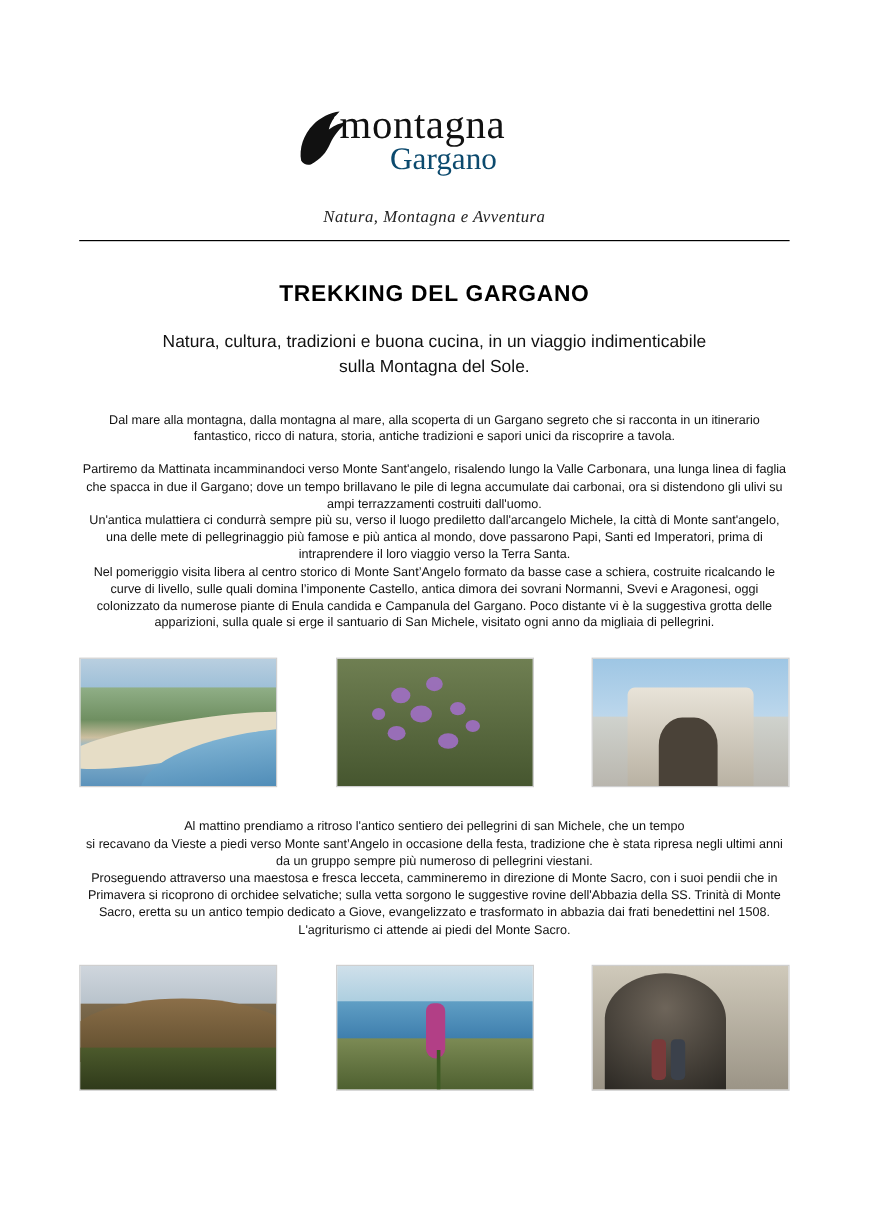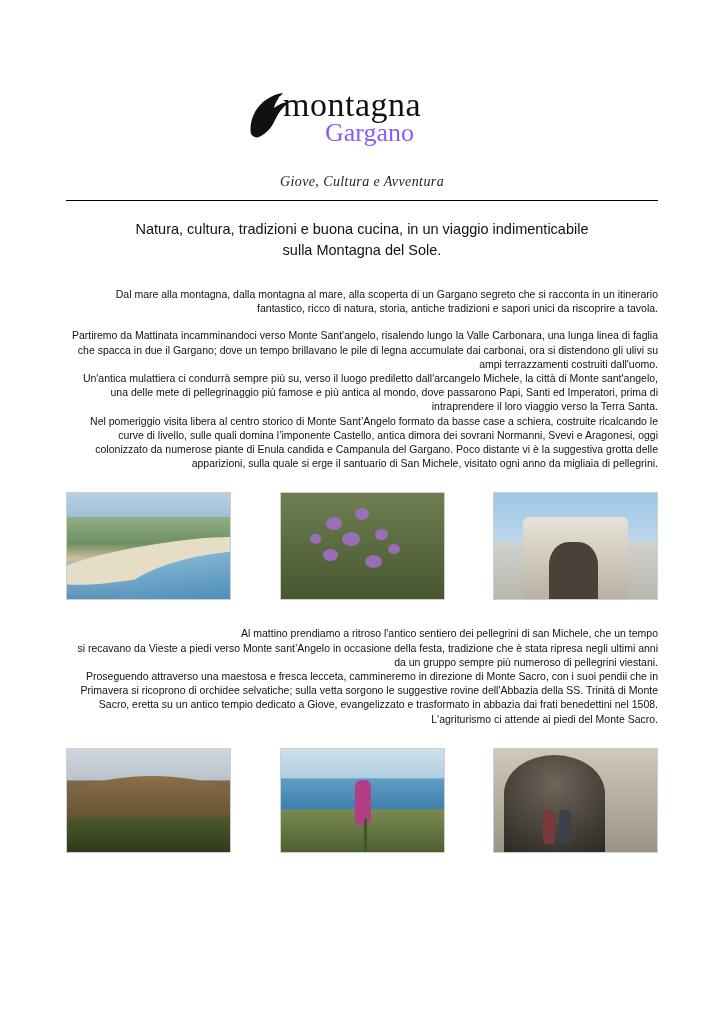--- a/index.html
+++ b/index.html
@@ -52,21 +52,21 @@
     font-size: 34px;
     letter-spacing: 0.5px;
     color: #111;
   }
   .logo-gargano {
     position: absolute;
     left: 88px;
     top: 30px;
     font-family: "Liberation Serif", serif;
     font-size: 26px;
-    color: #8b5cf6;
+    color: #0c4a6e;
   }
   .logo-tag {
     margin-top: 34px;
     text-align: center;
     font-family: "Liberation Serif", serif;
     font-style: italic;
     font-size: 14px;
     color: #222;
     letter-spacing: 0.4px;
   }
@@ -93,21 +93,21 @@
     line-height: 21px;
     color: #111;
   }
 
   
   .para {
     margin: 0;
     font-size: 10.5px;
     line-height: 14.2px;
     color: #111;
-    text-align: right;
+    text-align: center;
   }
   .para.first { margin-top: 26px; }
   .para.gap { margin-top: 13px; }
   .para b { font-weight: normal; }
 
   
   .img-row {
     display: flex;
     justify-content: space-between;
     margin-top: 22px;
@@ -235,25 +235,26 @@
   <div class="logo-block">
     <div class="logo-wrap">
       <div class="logo-row">
         <svg class="logo-bird" viewBox="0 0 46 52">
           <path d="M6 44 C4 34 8 22 16 14 C22 8 30 4 38 3 C33 8 30 13 29 18 C34 14 39 12 44 12 C38 17 33 23 30 30 C27 37 22 43 14 47 C11 48 8 47 6 44 Z" fill="#111"></path>
           <circle cx="35" cy="8" r="1.4" fill="#fff"></circle>
         </svg>
         <div class="logo-explora">montagna</div>
         <div class="logo-gargano">Gargano</div>
       </div>
-      <div class="logo-tag">Giove, Cultura e Avventura</div>
+      <div class="logo-tag">Natura, Montagna e Avventura</div>
     </div>
   </div>
   <hr class="rule">
 
+  <h1 class="doc-title">TREKKING DEL GARGANO</h1>
   <div class="doc-subtitle">Natura, cultura, tradizioni e buona cucina, in un viaggio indimenticabile sulla Montagna del Sole.</div>
 
   <p class="para first">Dal mare alla montagna, dalla montagna al mare, alla scoperta di un Gargano segreto che si racconta in un itinerario fantastico, ricco di natura, storia, antiche tradizioni e sapori unici da riscoprire a tavola.</p>
   <p class="para gap">Partiremo da <b>Mattinata</b> incamminandoci verso Monte Sant'angelo, risalendo lungo la Valle Carbonara, una lunga linea di faglia che spacca in due il Gargano; dove un tempo brillavano le pile di legna accumulate dai carbonai, ora si distendono gli ulivi su ampi terrazzamenti costruiti dall'uomo.<br>Un'antica mulattiera ci condurrà sempre più su, verso il luogo prediletto dall'arcangelo Michele, la città di Monte sant'angelo, una delle mete di pellegrinaggio più famose e più antica al mondo, dove passarono Papi, Santi ed Imperatori, prima di intraprendere il loro viaggio verso la Terra Santa.<br>Nel pomeriggio visita libera al centro storico di <b>Monte Sant’Angelo</b> formato da basse case a schiera, costruite ricalcando le curve di livello, sulle quali domina l’imponente Castello, antica dimora dei sovrani Normanni, Svevi e Aragonesi, oggi colonizzato da numerose piante di <b>Enula candida e Campanula del Gargano</b>. Poco distante vi è la suggestiva grotta delle apparizioni, sulla quale si erge il santuario di San Michele, visitato ogni anno da migliaia di pellegrini.</p>
 
   <div class="img-row">
     <div class="photo p-coast"></div>
     <div class="photo p-flowers">
       <span class="blob" style="left:28%;top:22%;width:16px;height:13px;"></span>
       <span class="blob" style="left:46%;top:14%;width:14px;height:12px;"></span>

